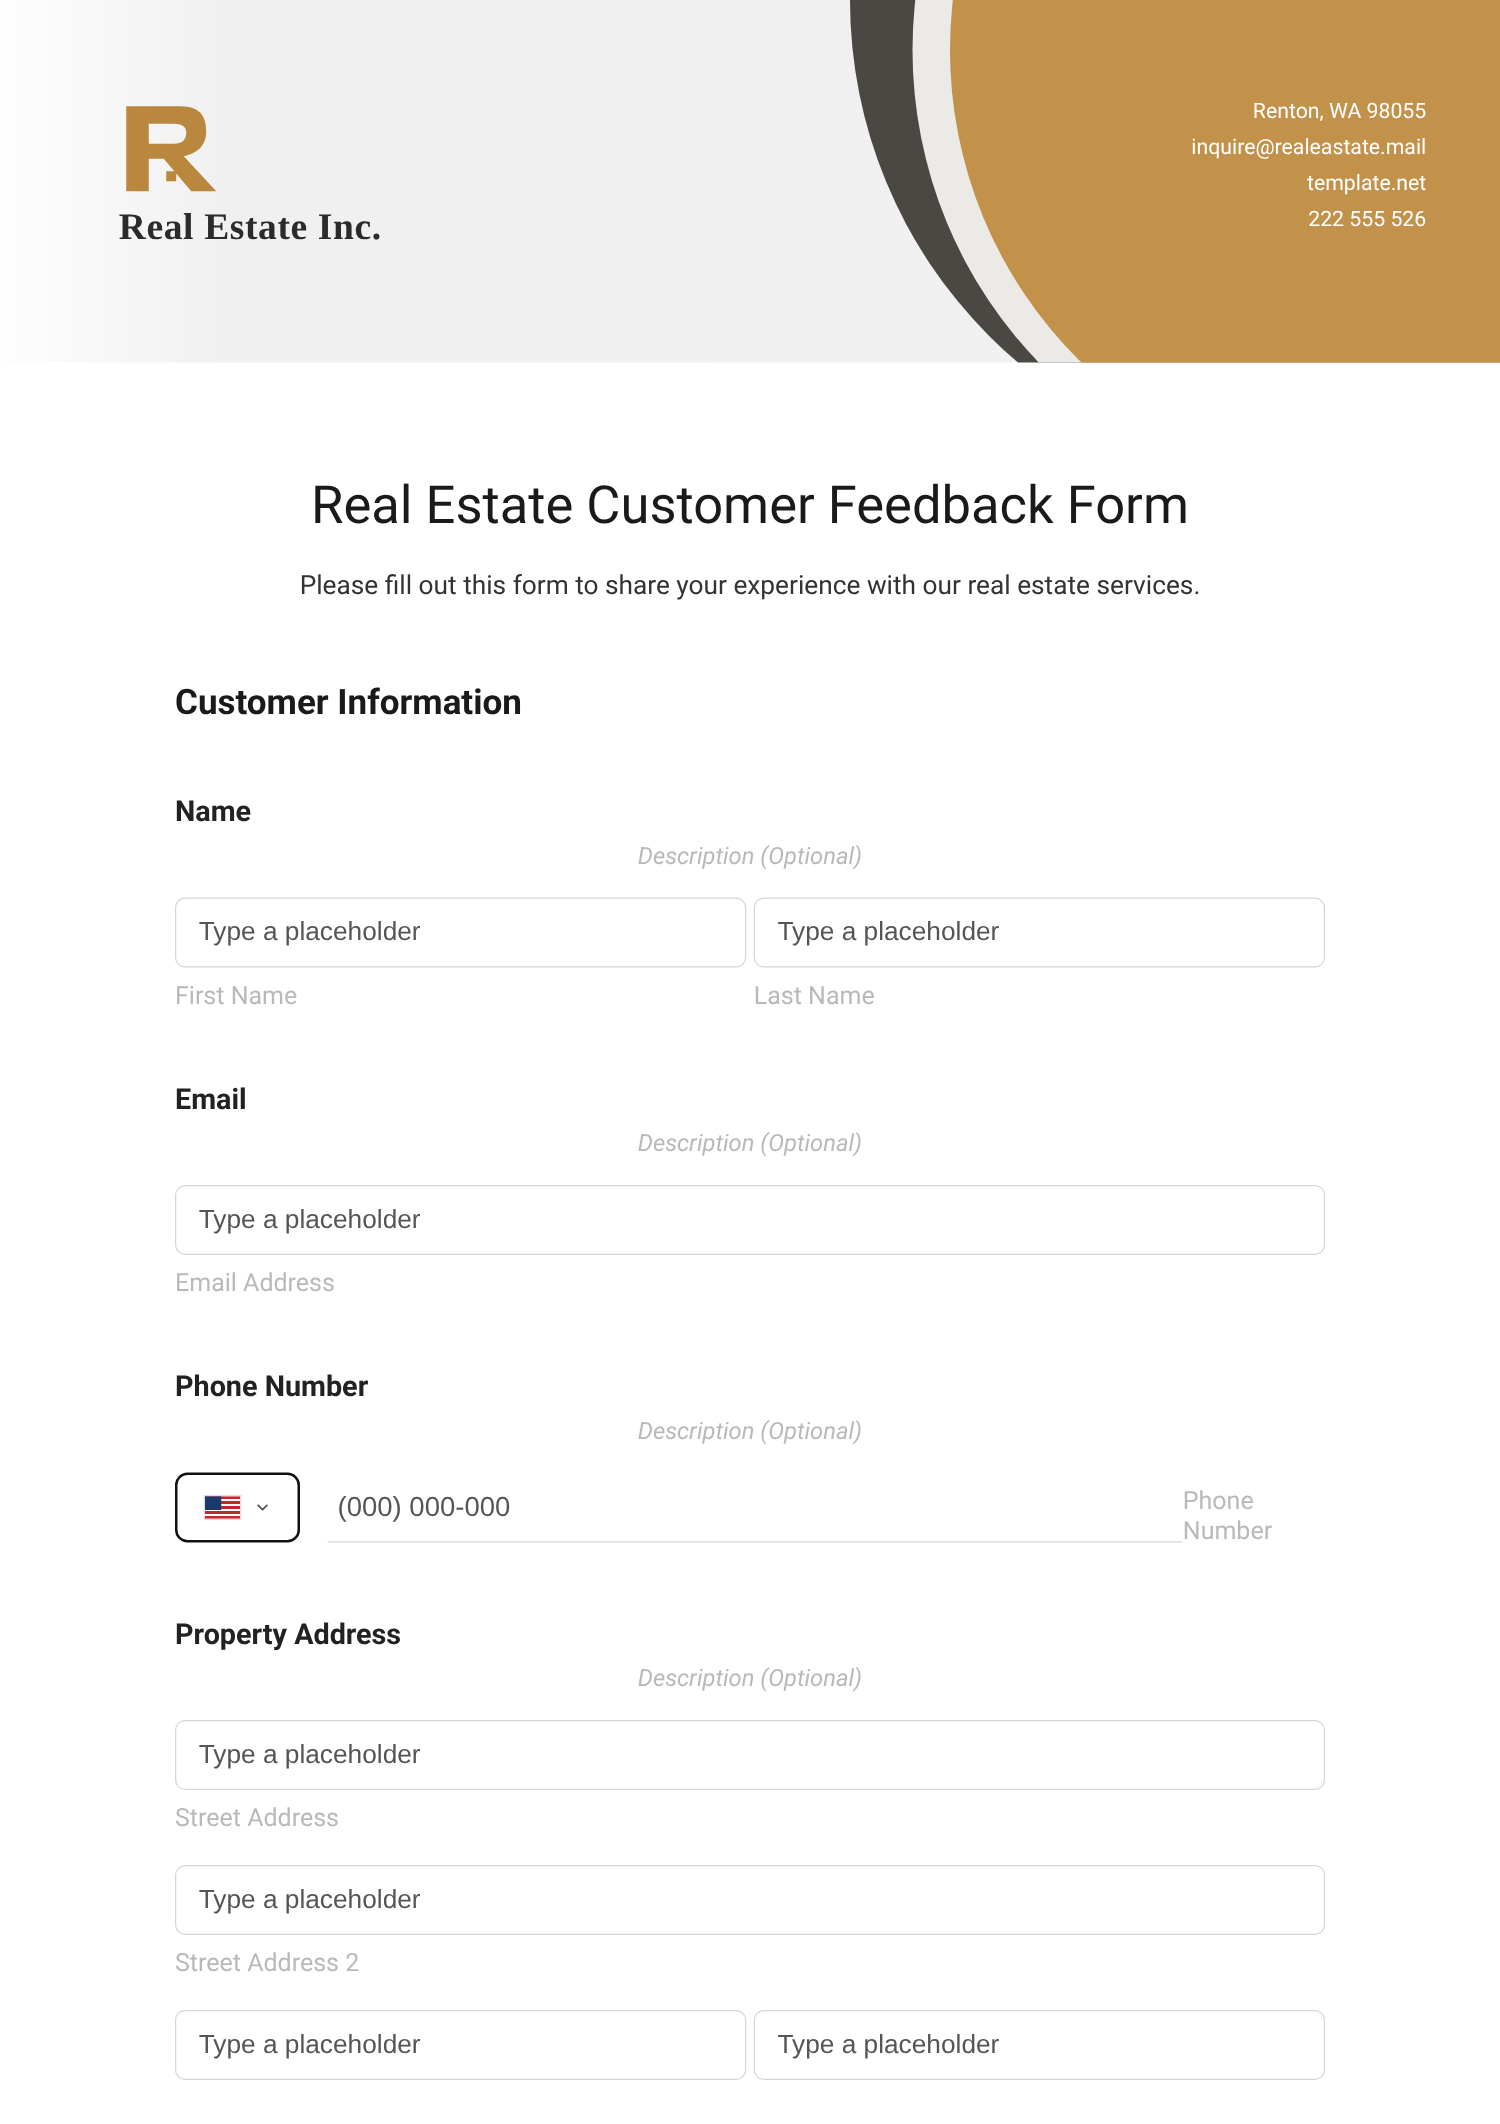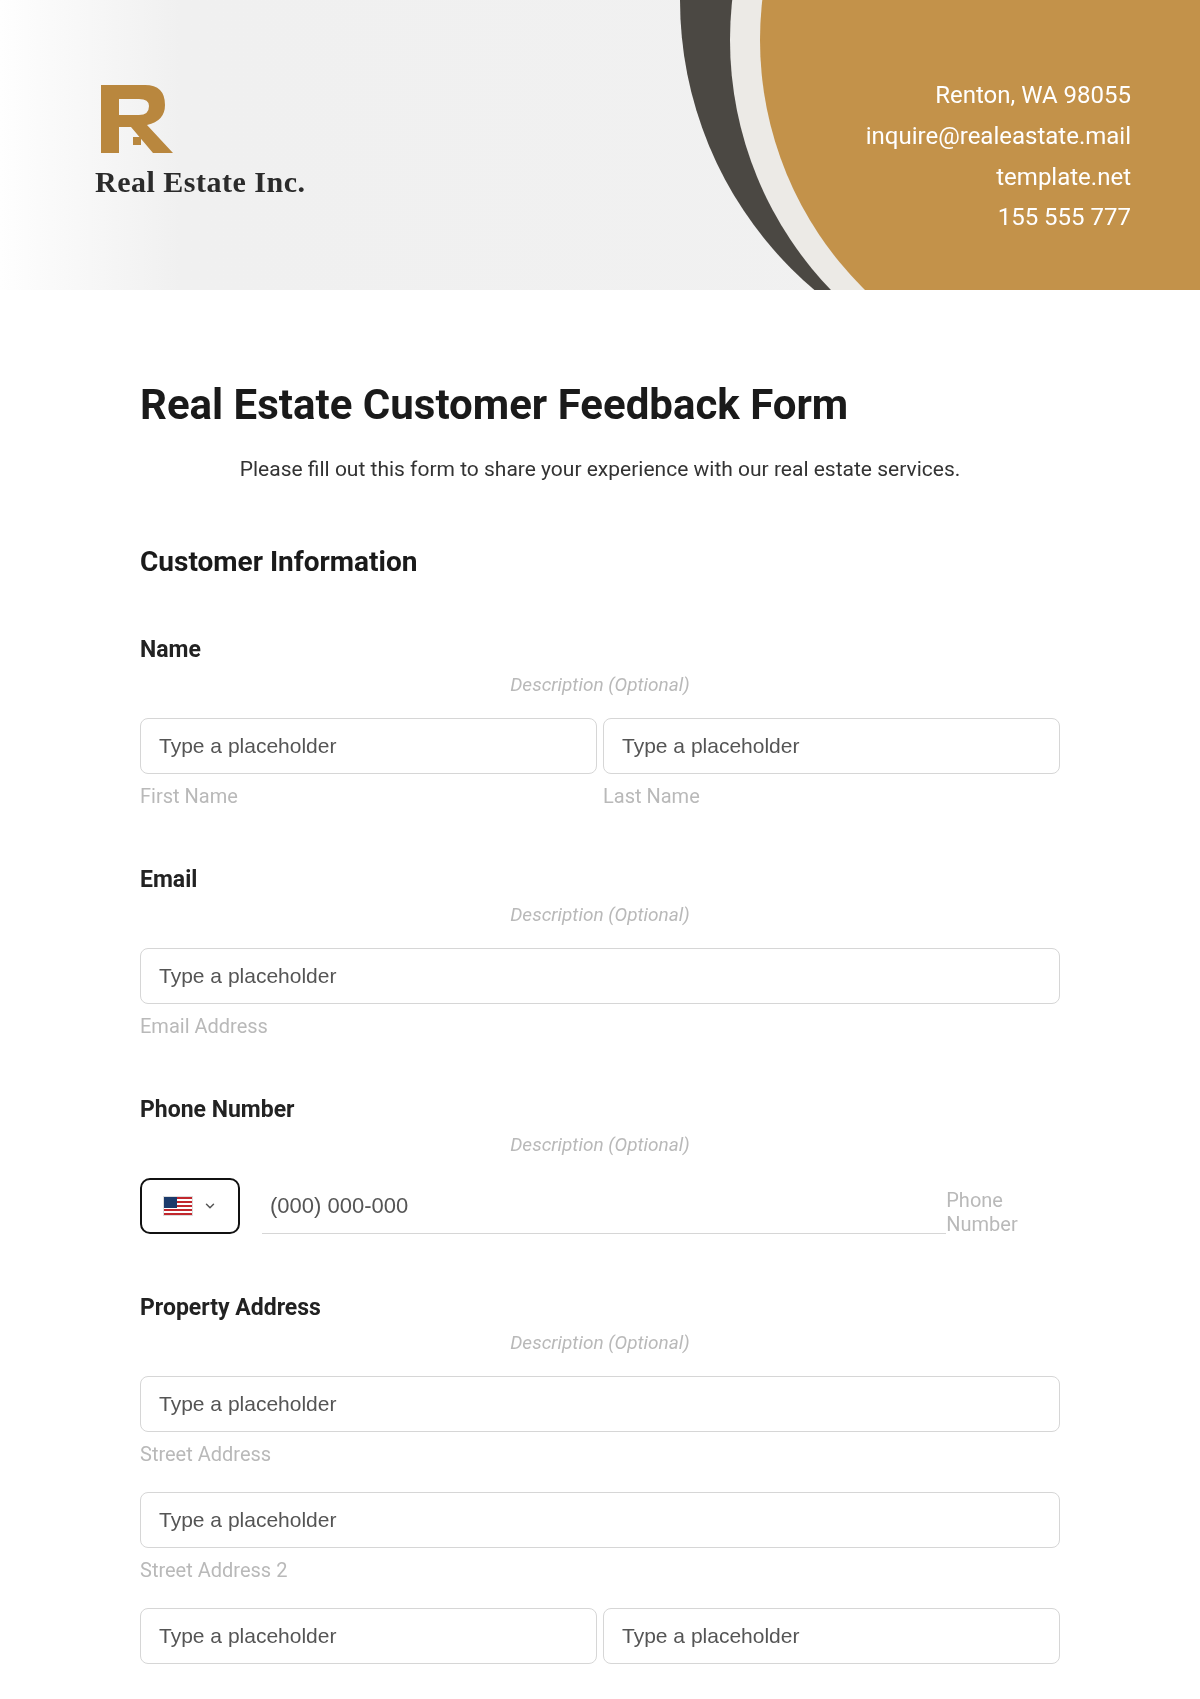--- a/index.html
+++ b/index.html
@@ -17,28 +17,28 @@
   .swoosh { position:absolute; border-radius:50%; }
   .swoosh-dark { width: 760px; height: 760px; background:#4b4843; top:-380px; left:680px; }
   .swoosh-light { width: 720px; height: 720px; background:#eceae6; top:-320px; left:730px; }
   .swoosh-gold { width: 700px; height: 700px; background:#C3924A; top:-310px; left:760px; }
 
   .logo-block { position:absolute; top:81px; left:95px; }
   .logo-block svg { display:block; }
   .logo-text { font-family: Georgia, "Times New Roman", serif; font-weight:700; font-size:30px; color:#2b2b2b; margin-top:8px; letter-spacing:0.5px; }
 
   .contact-block {
-    position:absolute; top:75px; right:69px; text-align:right;
-    color:#fff; font-size:24px; line-height:1.7;
+    position:absolute; top:75px; right:59px; text-align:right;
+    color:#fff; font-size:17px; line-height:1.7;
     filter: blur(0.6px);
   }
 
   
   .form-wrap { width: 960px; margin: 0 auto; padding: 90px 20px 0 20px; }
-  .form-title { font-size:42px; font-weight:700; text-align:left; color:#1a1a1a; }
+  .form-title { font-size:42px; font-weight:400; text-align:center; color:#1a1a1a; }
   .form-sub { text-align:center; font-size:21px; color:#333; margin-top:28px; }
   .section-heading { font-size:28px; font-weight:700; color:#1a1a1a; margin-top:64px; }
 
   .field-group { margin-top:58px; }
   .field-label { font-size:23px; font-weight:700; color:#222; }
   .field-desc { font-size:19px; font-style:italic; color:#b9b9b9; margin-top:10px;text-align:center; }
 
   .row { display:flex; gap:6px; margin-top:22px; }
   .col { flex:1; display:flex; flex-direction:column; }
 
@@ -84,21 +84,21 @@
         <path d="M6 72 L6 4 L50 4 Q70 4 70 24 Q70 40 52 44 L78 72 L58 72 L36 46 L24 46 L24 72 Z M24 18 L24 34 L44 34 Q54 34 54 25 Q54 18 44 18 Z" fill="#B9873E"></path>
         <rect x="38" y="56" width="8" height="8" fill="#B9873E"></rect>
       </svg>
       <div class="logo-text">Real Estate Inc.</div>
     </div>
 
     <div class="contact-block">
       <div>Renton, WA 98055</div>
       <div>inquire@realeastate.mail</div>
       <div>template.net</div>
-      <div>155 555 777</div>
+      <div>222 555 526</div>
     </div>
   </div>
 
   <div class="form-wrap">
     <h1 class="form-title">Real Estate Customer Feedback Form</h1>
     <p class="form-sub">Please fill out this form to share your experience with our real estate services.</p>
 
     <h2 class="section-heading">Customer Information</h2>
 
     <div class="field-group">

